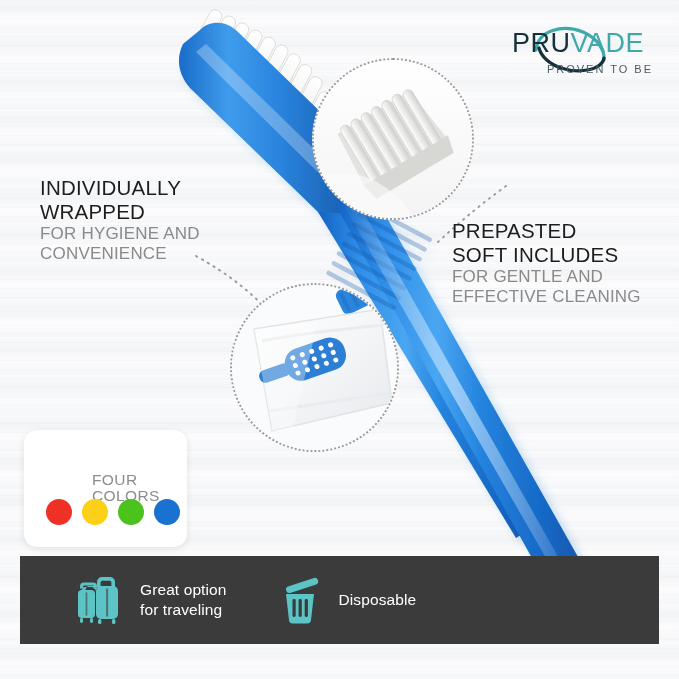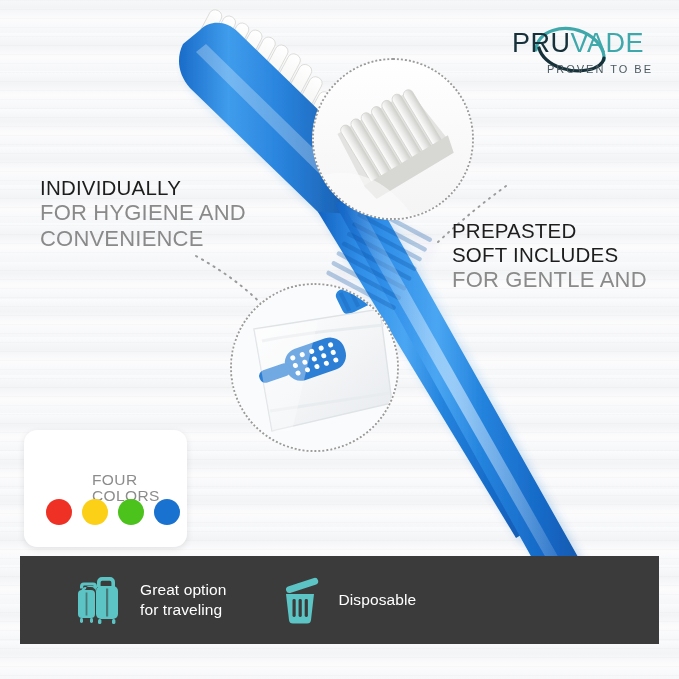--- a/index.html
+++ b/index.html
@@ -56,21 +56,21 @@
 
   
   .leader{position:absolute;pointer-events:none;}
 
   
   .txt-head{
     color:#1d1d1d;font-size:20.5px;line-height:1.17;
     letter-spacing:.2px;font-weight:400;
   }
   .txt-sub{
-    color:#8a8a8a;font-size:22px;line-height:1.2;
+    color:#8a8a8a;font-size:17px;line-height:1.2;
     letter-spacing:.2px;font-weight:400;
   }
   #text-left{position:absolute;left:40px;top:176px;width:230px;text-align:left;}
   #text-right{position:absolute;left:452px;top:219px;width:226px;text-align:left;}
 
   
   #includes-card{
     position:absolute;left:24px;top:430px;width:163px;height:117px;
     background:#ffffff;border-radius:13px;
     box-shadow:0 2px 7px rgba(0,0,0,0.10);
@@ -295,28 +295,30 @@
       <path d="M99 36 C 97 48, 74 52, 56 46 C 44 42, 36 34, 34 26" fill="none" stroke="#16313a" stroke-width="3.2" stroke-linecap="round"></path>
     </svg>
     <div class="word">
       <span class="pru" style="color: rgb(22, 49, 58);">PRU</span><span class="vade" style="color: rgb(63, 168, 171);">VADE</span>
     </div>
     <div class="tag">PROVEN TO BE</div>
   </div>
 
   <div id="text-left">
     <div class="txt-head">INDIVIDUALLY</div>
+    <div class="txt-head">WRAPPED</div>
     <div class="txt-sub">FOR HYGIENE AND</div>
     <div class="txt-sub">CONVENIENCE</div>
   </div>
 
   <div id="text-right">
     <div class="txt-head">PREPASTED</div>
     <div class="txt-head">SOFT INCLUDES</div>
     <div class="txt-sub">FOR GENTLE AND</div>
+    <div class="txt-sub">EFFECTIVE CLEANING</div>
   </div>
 
   <div id="includes-card">
     <div class="t2">FOUR COLORS</div>
     <div id="swatches">
       <span class="swatch" style="background: rgb(238, 49, 36);"></span>
       <span class="swatch" style="background: rgb(251, 208, 23);"></span>
       <span class="swatch" style="background: rgb(76, 194, 28);"></span>
       <span class="swatch" style="background: rgb(26, 114, 208);"></span>
     </div>

